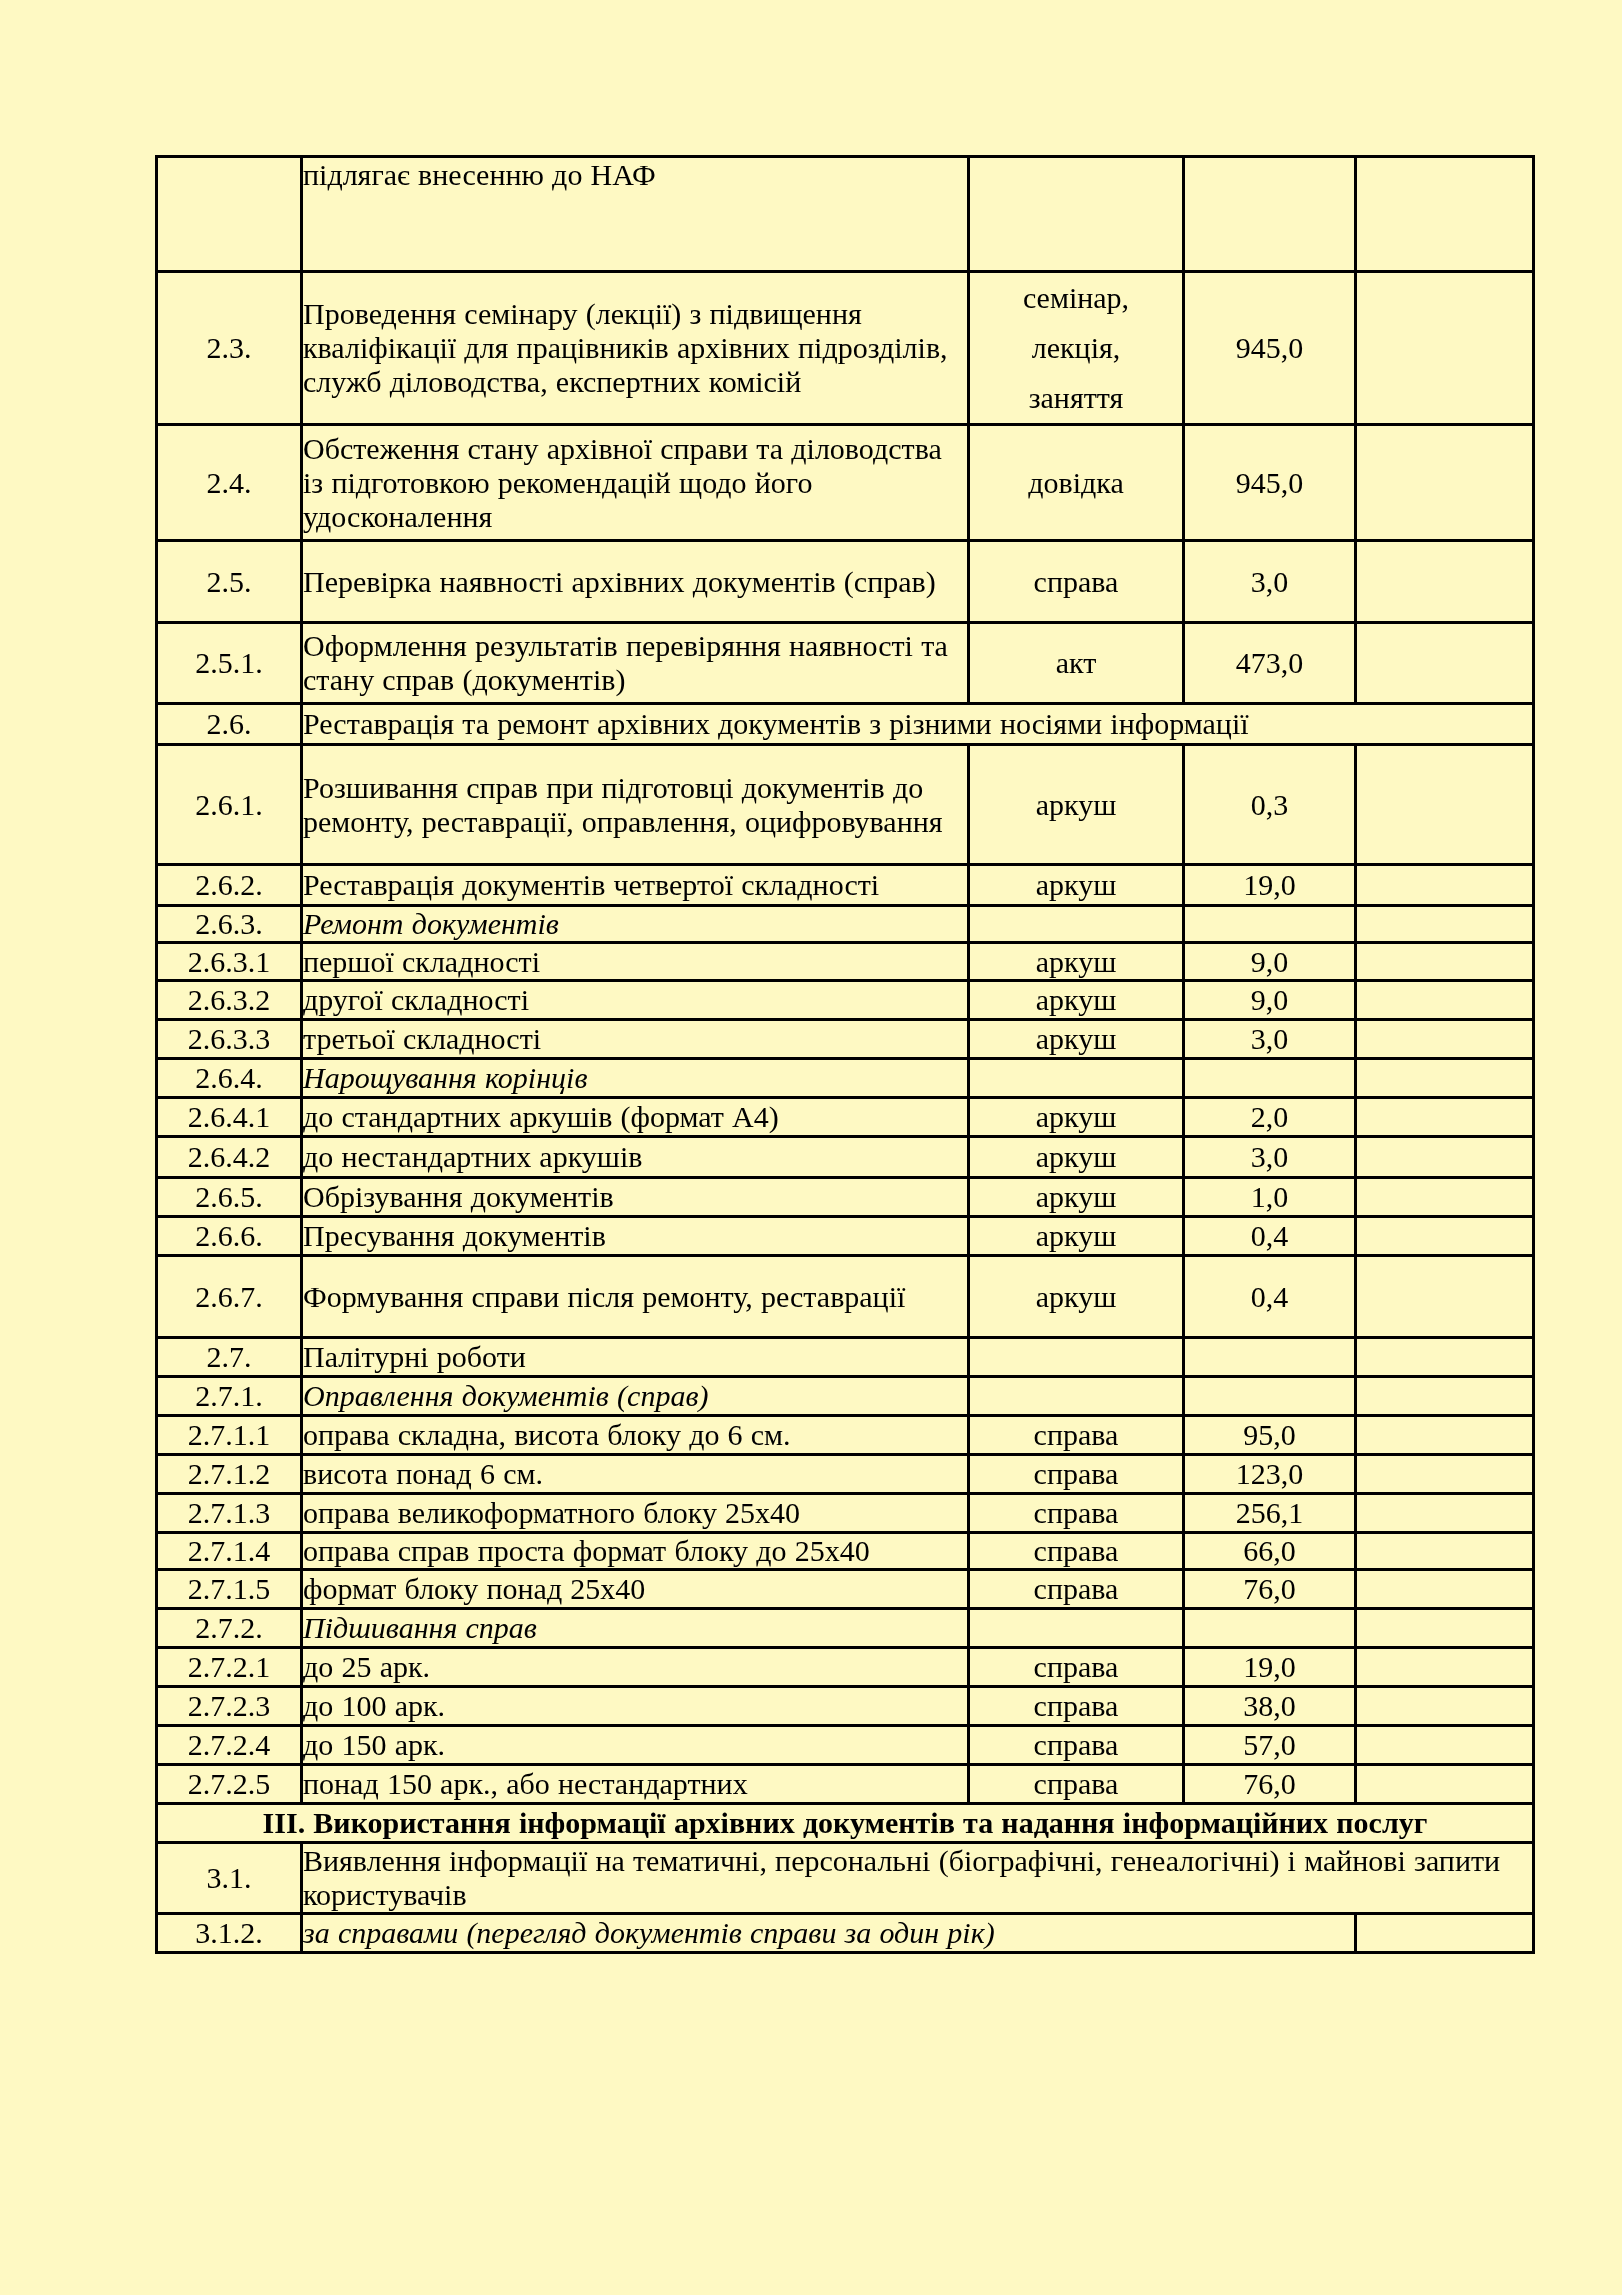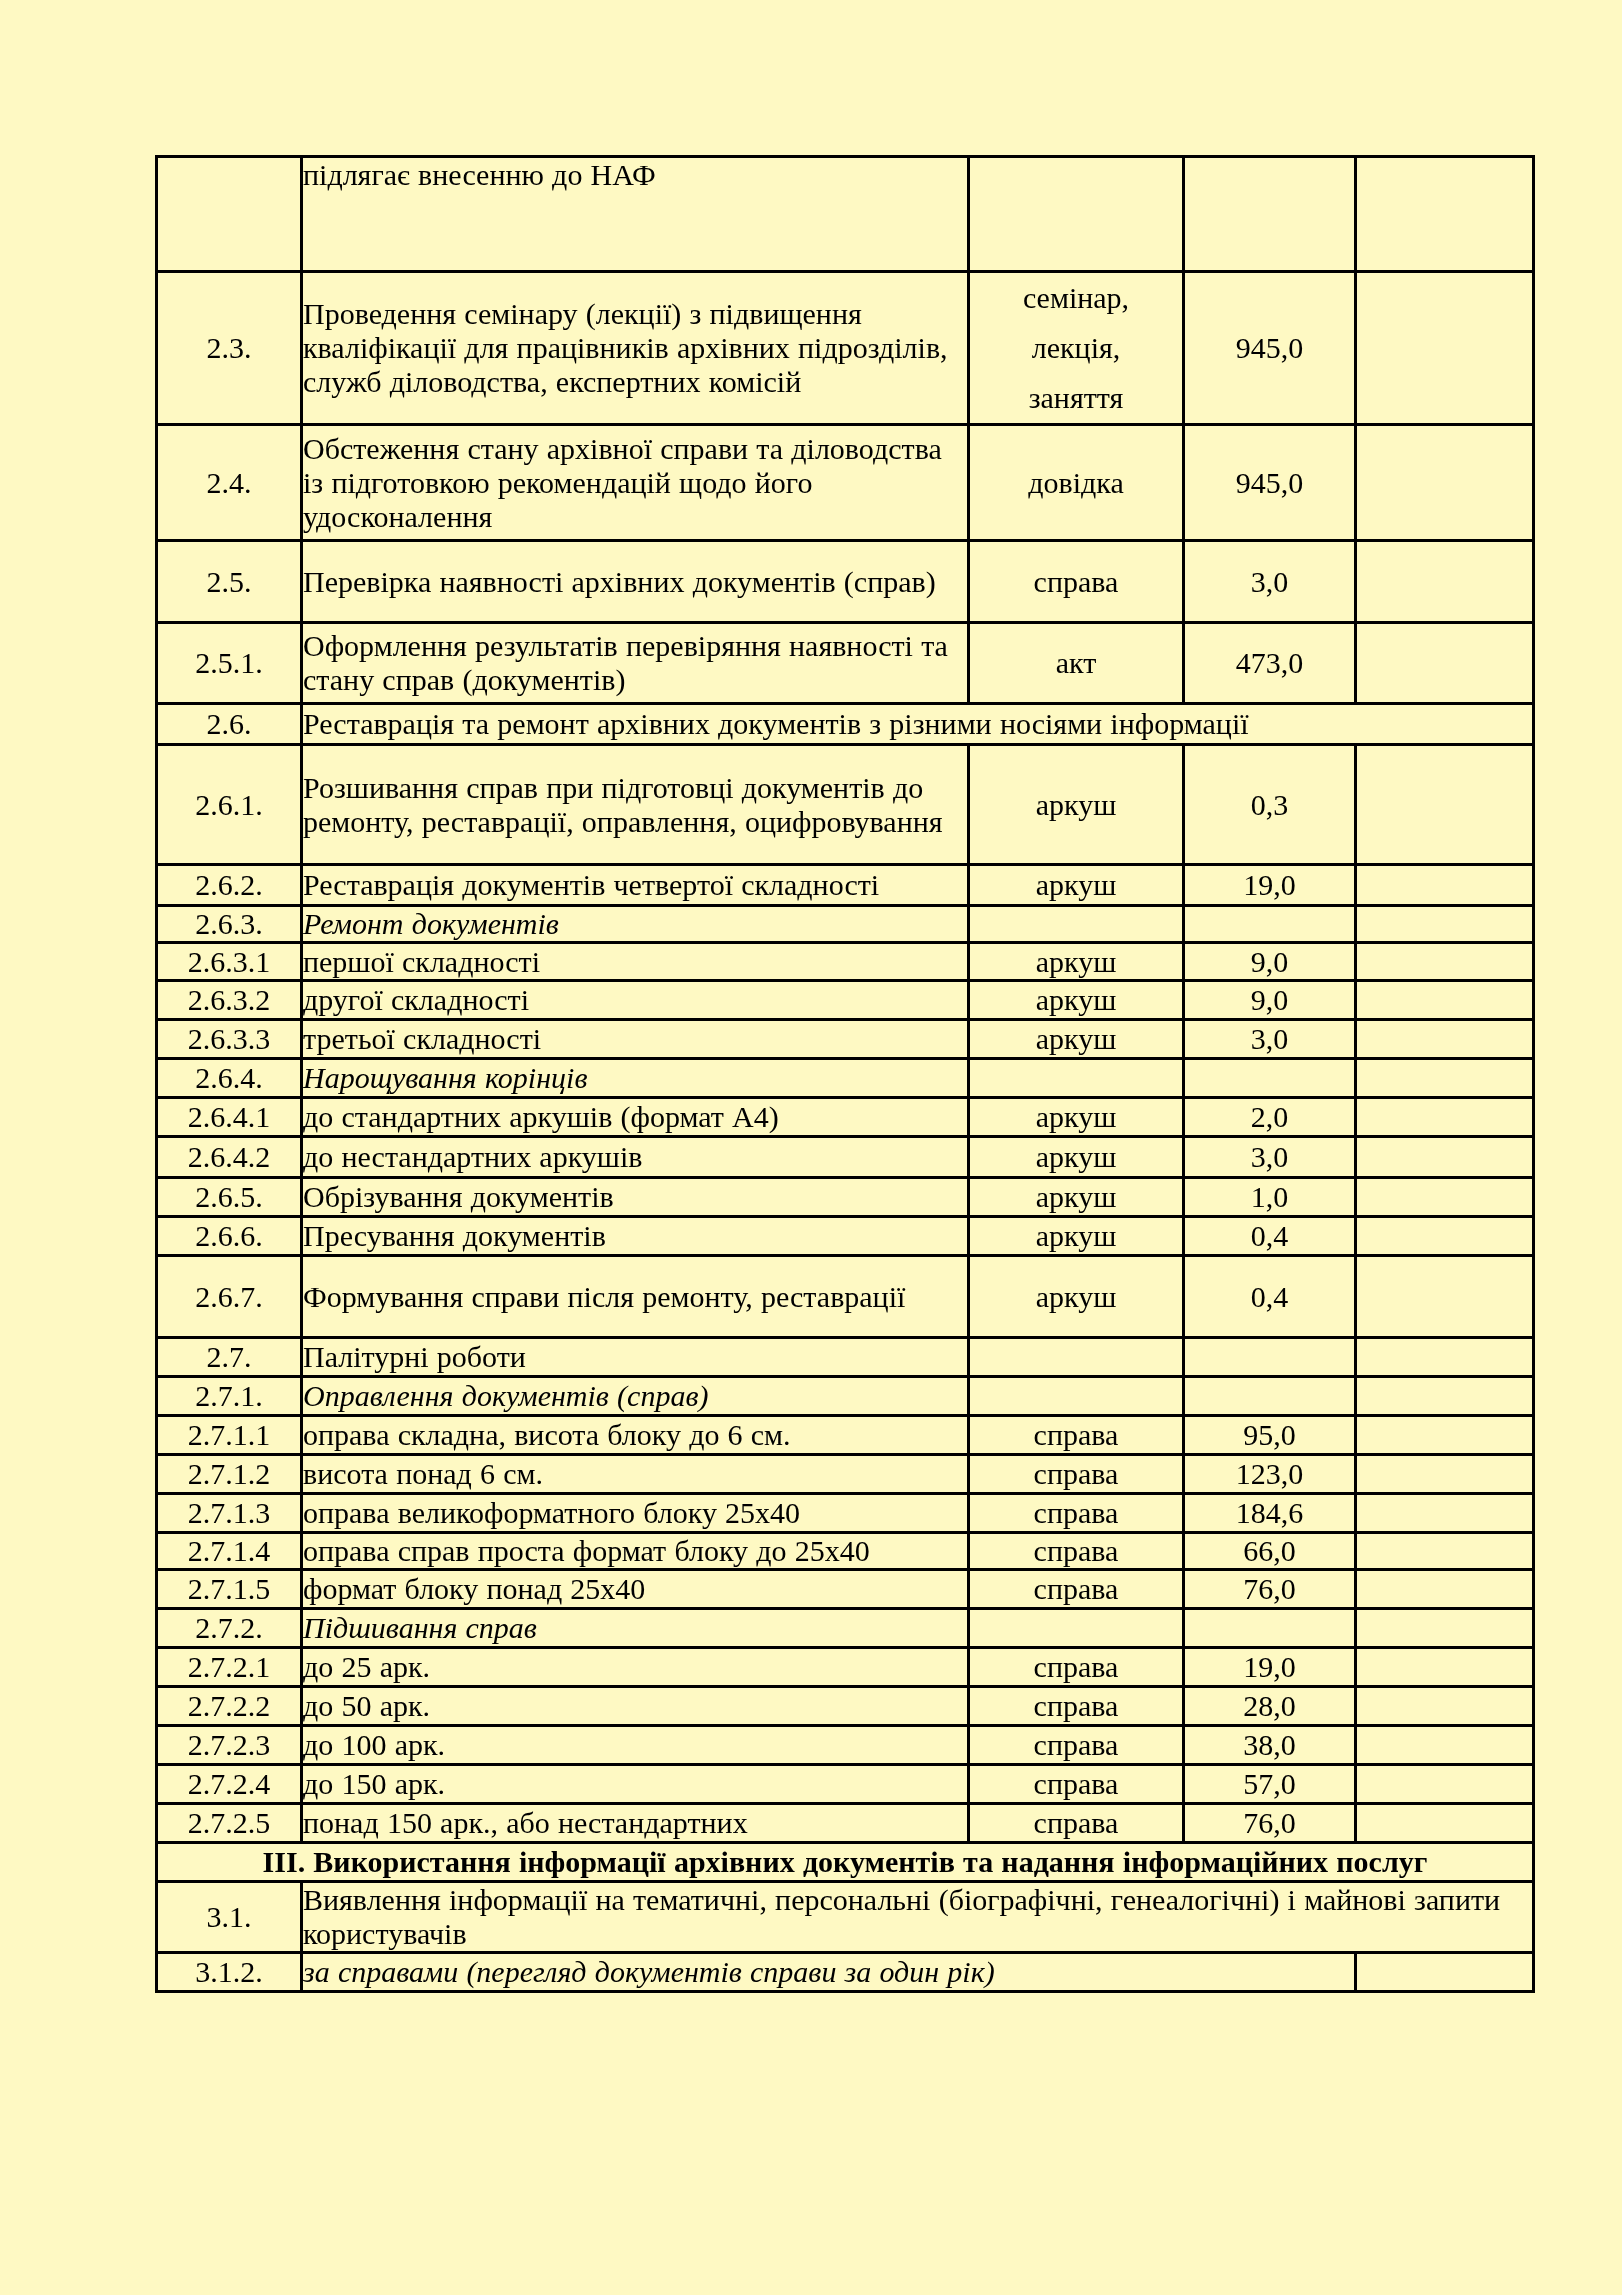--- a/index.html
+++ b/index.html
@@ -235,21 +235,21 @@
           <td class="num">2.7.1.2</td>
           <td class="desc">висота понад 6 см.</td>
           <td class="unit">справа</td>
           <td class="price">123,0</td>
           <td class="blank"></td>
         </tr>
         <tr style="height: 39px;">
           <td class="num">2.7.1.3</td>
           <td class="desc">оправа великоформатного блоку 25х40</td>
           <td class="unit">справа</td>
-          <td class="price">184,6</td>
+          <td class="price">256,1</td>
           <td class="blank"></td>
         </tr>
         <tr style="height: 29px; margin-top: 9px;">
           <td class="num">2.7.1.4</td>
           <td class="desc">оправа справ проста формат блоку до 25х40</td>
           <td class="unit">справа</td>
           <td class="price">66,0</td>
           <td class="blank"></td>
         </tr>
         <tr style="height: 39px;">
@@ -264,27 +264,20 @@
           <td class="desc italic">Підшивання справ</td>
           <td class="unit"></td>
           <td class="price"></td>
           <td class="blank"></td>
         </tr>
         <tr style="height: 39px;">
           <td class="num">2.7.2.1</td>
           <td class="desc">до 25 арк.</td>
           <td class="unit">справа</td>
           <td class="price">19,0</td>
-          <td class="blank"></td>
-        </tr>
-        <tr style="height: 39px;">
-          <td class="num">2.7.2.2</td>
-          <td class="desc">до 50 арк.</td>
-          <td class="unit">справа</td>
-          <td class="price">28,0</td>
           <td class="blank"></td>
         </tr>
         <tr style="height: 39px;">
           <td class="num">2.7.2.3</td>
           <td class="desc">до 100 арк.</td>
           <td class="unit">справа</td>
           <td class="price">38,0</td>
           <td class="blank"></td>
         </tr>
         <tr style="height: 39px;">

